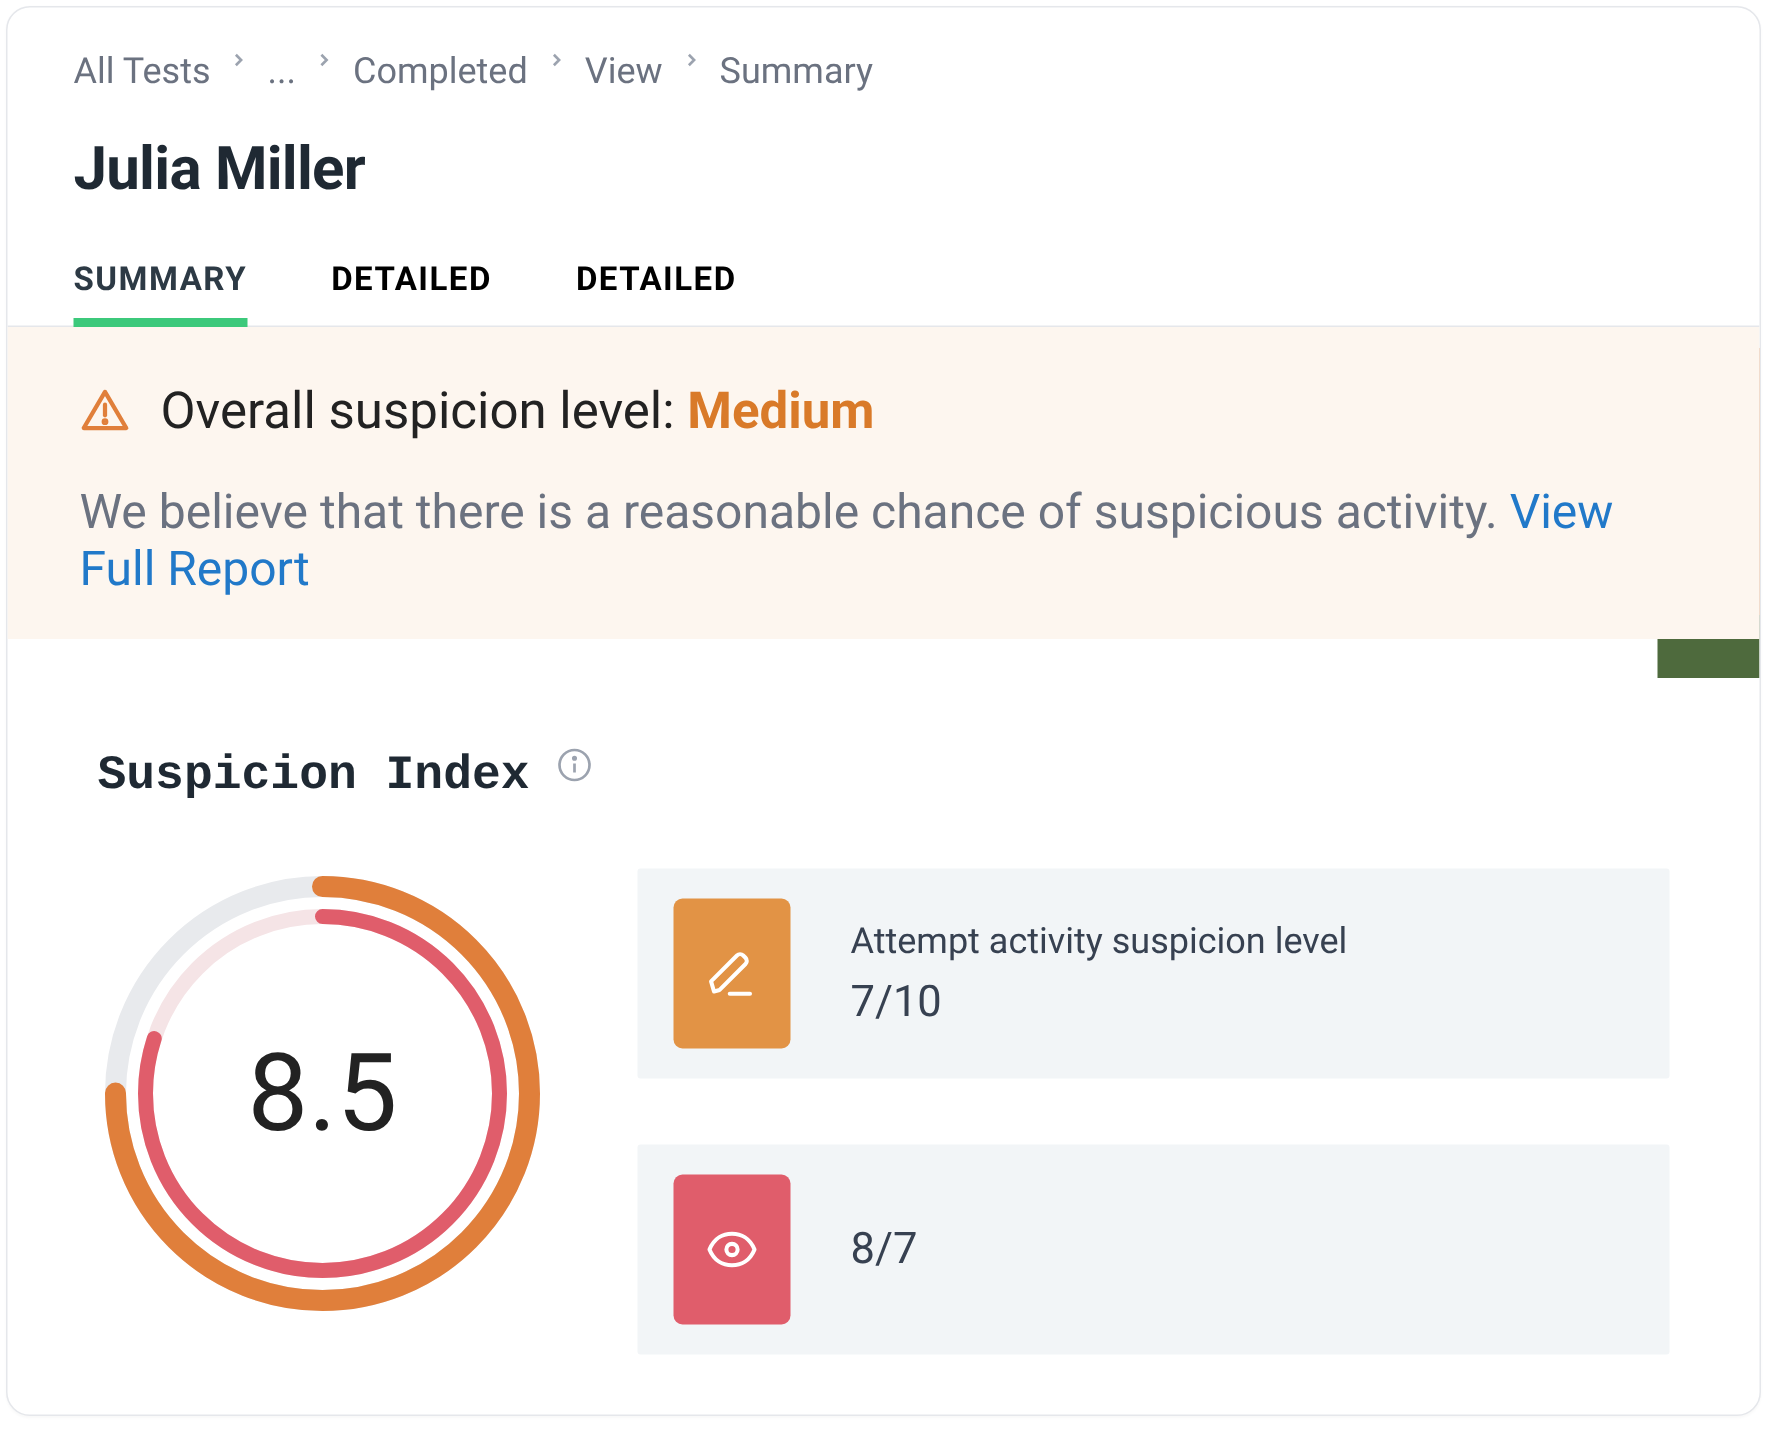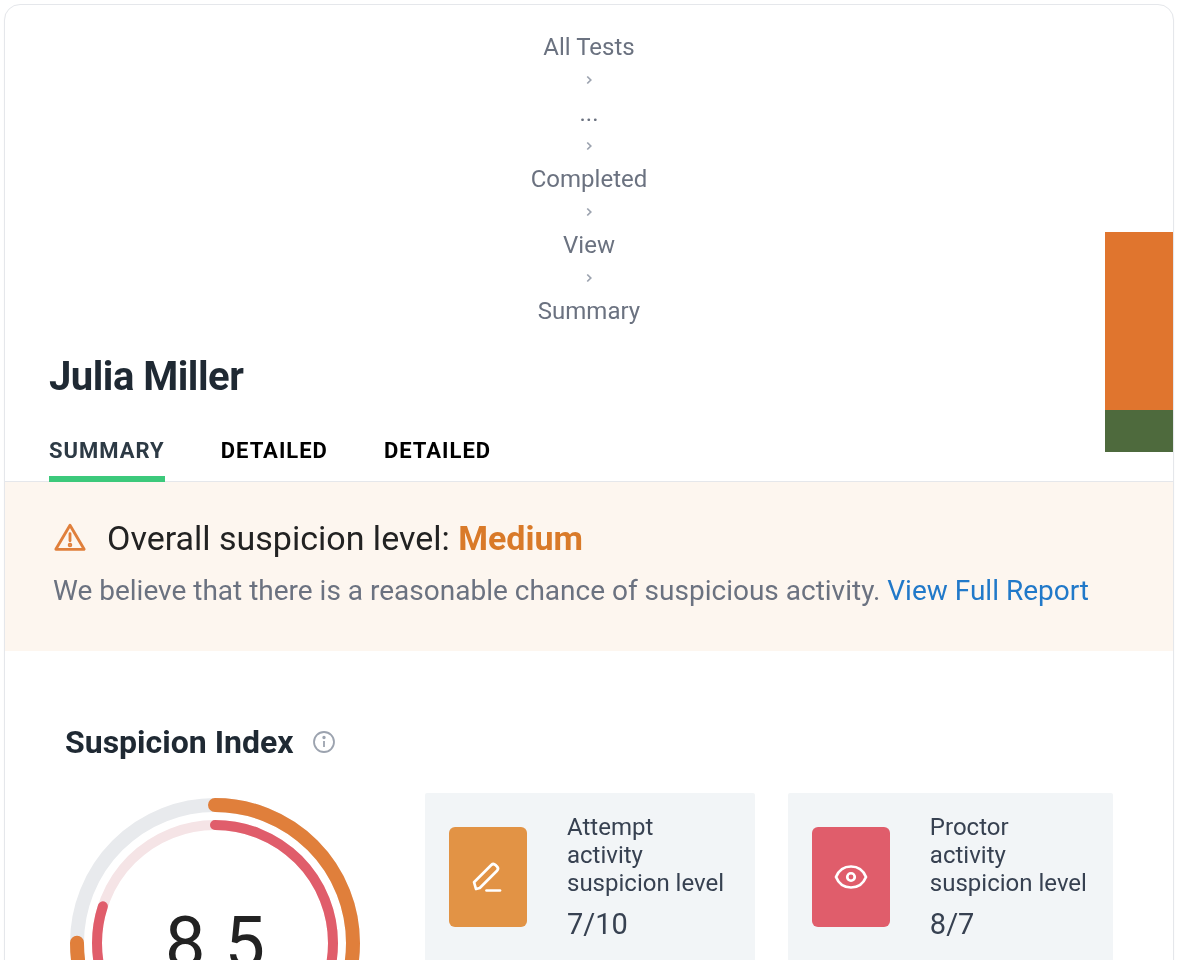--- a/index.html
+++ b/index.html
@@ -16,26 +16,25 @@
       border: 1px solid #e5e7eb;
       border-radius: 16px;
       background: #fff;
       overflow: hidden;
       box-shadow: 0 1px 2px rgba(0,0,0,0.03);
       position: relative;
     }
     
     .breadcrumb {
       display: flex;
-      align-items: center;
+      align-items: flex-start;
       gap: 12px;
       padding: 28px 44px 8px 44px;
       font-size: 24px;
       color: #6b7280;
-      flex-direction: column;
     }
     .breadcrumb span.crumb { color: #6b7280; }
     .breadcrumb .chev {
       color: #9ca3af;
       display: inline-flex;
     }
 
     
     .title {
       font-size: 40px;
@@ -69,38 +68,38 @@
       position: absolute;
       left: 0; right: 0; bottom: -1px;
       height: 6px;
       background: #3cc97b;
     }
 
     
     .banner {
       background: #fdf6ef;
       position: relative;
-      padding: 36px 48px 44px 48px;
+      padding: 36px 48px 28px 48px;
     }
     .banner-row {
       display: flex;
       align-items: center;
       gap: 20px;
     }
     .banner-title {
       font-size: 34px;
       color: #222;
     }
     .banner-level {
       color: #d97a29;
       font-weight: 700;
     }
     .banner-desc {
-      margin-top: 16px;
-      font-size: 28px;
+      margin-top: 28px;
+      font-size: 32px;
       color: #6b7280;
     }
     .banner-link {
       color: #2179c9;
       cursor: pointer;
     }
     .side-strip {
       position: absolute;
       right: 0;
       top: 227px;
@@ -116,23 +115,24 @@
       height: 42px;
       background: #4e6a3d;
     }
 
     
     .section {
       padding: 72px 60px 40px 60px;
     }
     .section-head {
       display: flex;
-      align-items: center;
+      align-items: flex-start;
       gap: 18px;
-      margin-bottom: 32px;
+      margin-bottom: 44px;
+      font-family: Liberation Mono, monospace;
     }
     .section-title {
       font-size: 32px;
       font-weight: 700;
       color: #1f2933;
     }
     .info-icon {
       display: inline-flex;
       color: #9ca3af;
     }
@@ -157,22 +157,22 @@
       left: 50%; top: 50%;
       transform: translate(-50%, -50%);
       font-size: 72px;
       font-weight: 400;
       color: #222;
     }
 
     .metrics {
       flex: 1;
       display: flex;
-      flex-direction: row;
-      gap: 33px;
+      flex-direction: column;
+      gap: 44px;
     }
     .metric {
       background: #f2f5f7;
       display: flex;
       align-items: center;
       gap: 40px;
       padding: 20px 24px;
       border-radius: 2px;
     }
     .metric-icon {
@@ -302,21 +302,20 @@
         </div>
 
         <div class="metric">
           <div class="metric-icon red">
             <svg width="36" height="36" viewBox="0 0 24 24" fill="none" stroke="currentColor" stroke-width="1.8" stroke-linecap="round" stroke-linejoin="round">
               <path d="M2 12 C4 7 8 5 12 5 s8 2 10 7 c-2 5 -6 7 -10 7 s-8 -2 -10 -7 Z"></path>
               <circle cx="12" cy="12" r="2.5"></circle>
             </svg>
           </div>
           <div>
-            <div class="metric-label">Proctor activity suspicion level</div>
             <div class="metric-score">8/7</div>
           </div>
         </div>
       </div>
     </div>
   </div>
 
 </div>
 
 </body></html>

